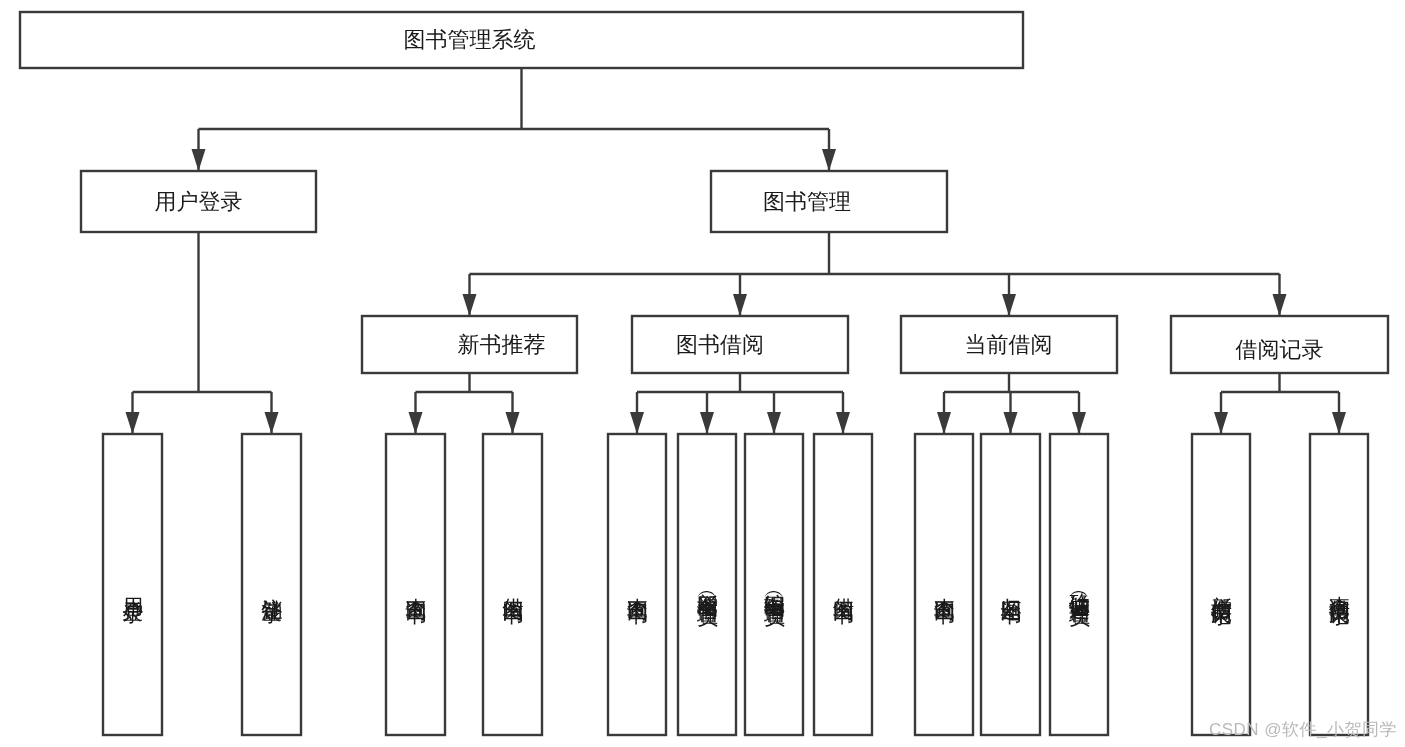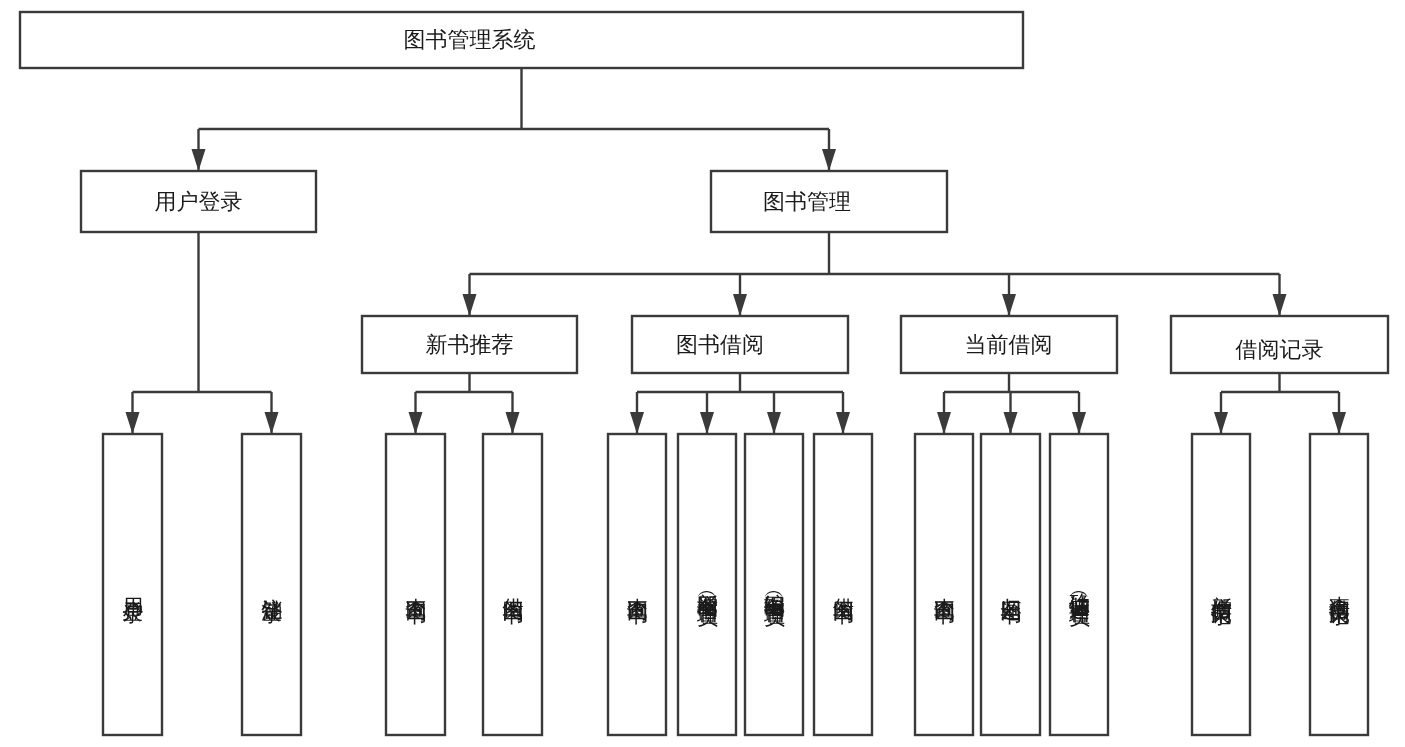--- a/index.html
+++ b/index.html
@@ -159,32 +159,33 @@
         <rect x="1050" y="434" width="58" height="301" class="node-box"></rect>
         <rect x="1192" y="434" width="58" height="301" class="node-box"></rect>
         <rect x="1310" y="434" width="58" height="301" class="node-box"></rect>
       </g>
   </svg>
 
   <div id="labels-layer">
       <div class="hlabel-wrap" style="left: 20px; top: 12px; width: 899px; height: 56px;">图书管理系统</div>
       <div class="hlabel-wrap" style="left: 81px; top: 171px; width: 235px; height: 61px;">用户登录</div>
       <div class="hlabel-wrap" style="left: 711px; top: 171px; width: 192px; height: 61px;">图书管理</div>
-      <div class="hlabel-wrap" style="left: 362px; top: 316px; width: 215px; height: 57px;">新书推荐</div>
+      <div class="hlabel-wrap" style="left: 362px; top: 316px; width: 215px; height: 57px; padding-left: 32px;">新书推荐</div>
       <div class="hlabel-wrap" style="left: 632px; top: 316px; width: 176px; height: 57px; font-family: Liberation Serif, serif;">图书借阅</div>
       <div class="hlabel-wrap" style="left: 901px; top: 316px; width: 215px; height: 57px;">当前借阅</div>
       <div class="hlabel-wrap" style="left: 1171px; top: 316px; width: 217px; height: 68px;">借阅记录</div>
       <div class="vlabel-wrap" style="left: 103px; top: 434px; width: 59px; height: 301px;">用户登录</div>
       <div class="vlabel-wrap" style="left: 242px; top: 434px; width: 59px; height: 301px;">注销登录</div>
       <div class="vlabel-wrap" style="left: 386px; top: 434px; width: 59px; height: 301px;">查询图书</div>
       <div class="vlabel-wrap" style="left: 483px; top: 434px; width: 59px; height: 301px;">借阅图书</div>
       <div class="vlabel-wrap" style="left: 608px; top: 434px; width: 58px; height: 301px;">查询图书</div>
       <div class="vlabel-wrap" style="left: 678px; top: 434px; width: 58px; height: 301px;">新增图书（管理员）</div>
       <div class="vlabel-wrap" style="left: 745px; top: 434px; width: 58px; height: 301px;">编辑图书（管理员）</div>
       <div class="vlabel-wrap" style="left: 814px; top: 434px; width: 58px; height: 301px;">借阅图书</div>
       <div class="vlabel-wrap" style="left: 915px; top: 434px; width: 58px; height: 301px;">查询图书</div>
       <div class="vlabel-wrap" style="left: 981px; top: 434px; width: 59px; height: 301px;">归还图书</div>
       <div class="vlabel-wrap" style="left: 1050px; top: 434px; width: 58px; height: 301px;">确认归还（管理员）</div>
       <div class="vlabel-wrap" style="left: 1192px; top: 434px; width: 58px; height: 301px;">新增借阅记录</div>
       <div class="vlabel-wrap" style="left: 1310px; top: 434px; width: 58px; height: 301px;">查询借阅记录</div>
     </div>
 
+  <div id="watermark">CSDN @软件_小贺同学</div>
 </div>
 
 </body></html>

